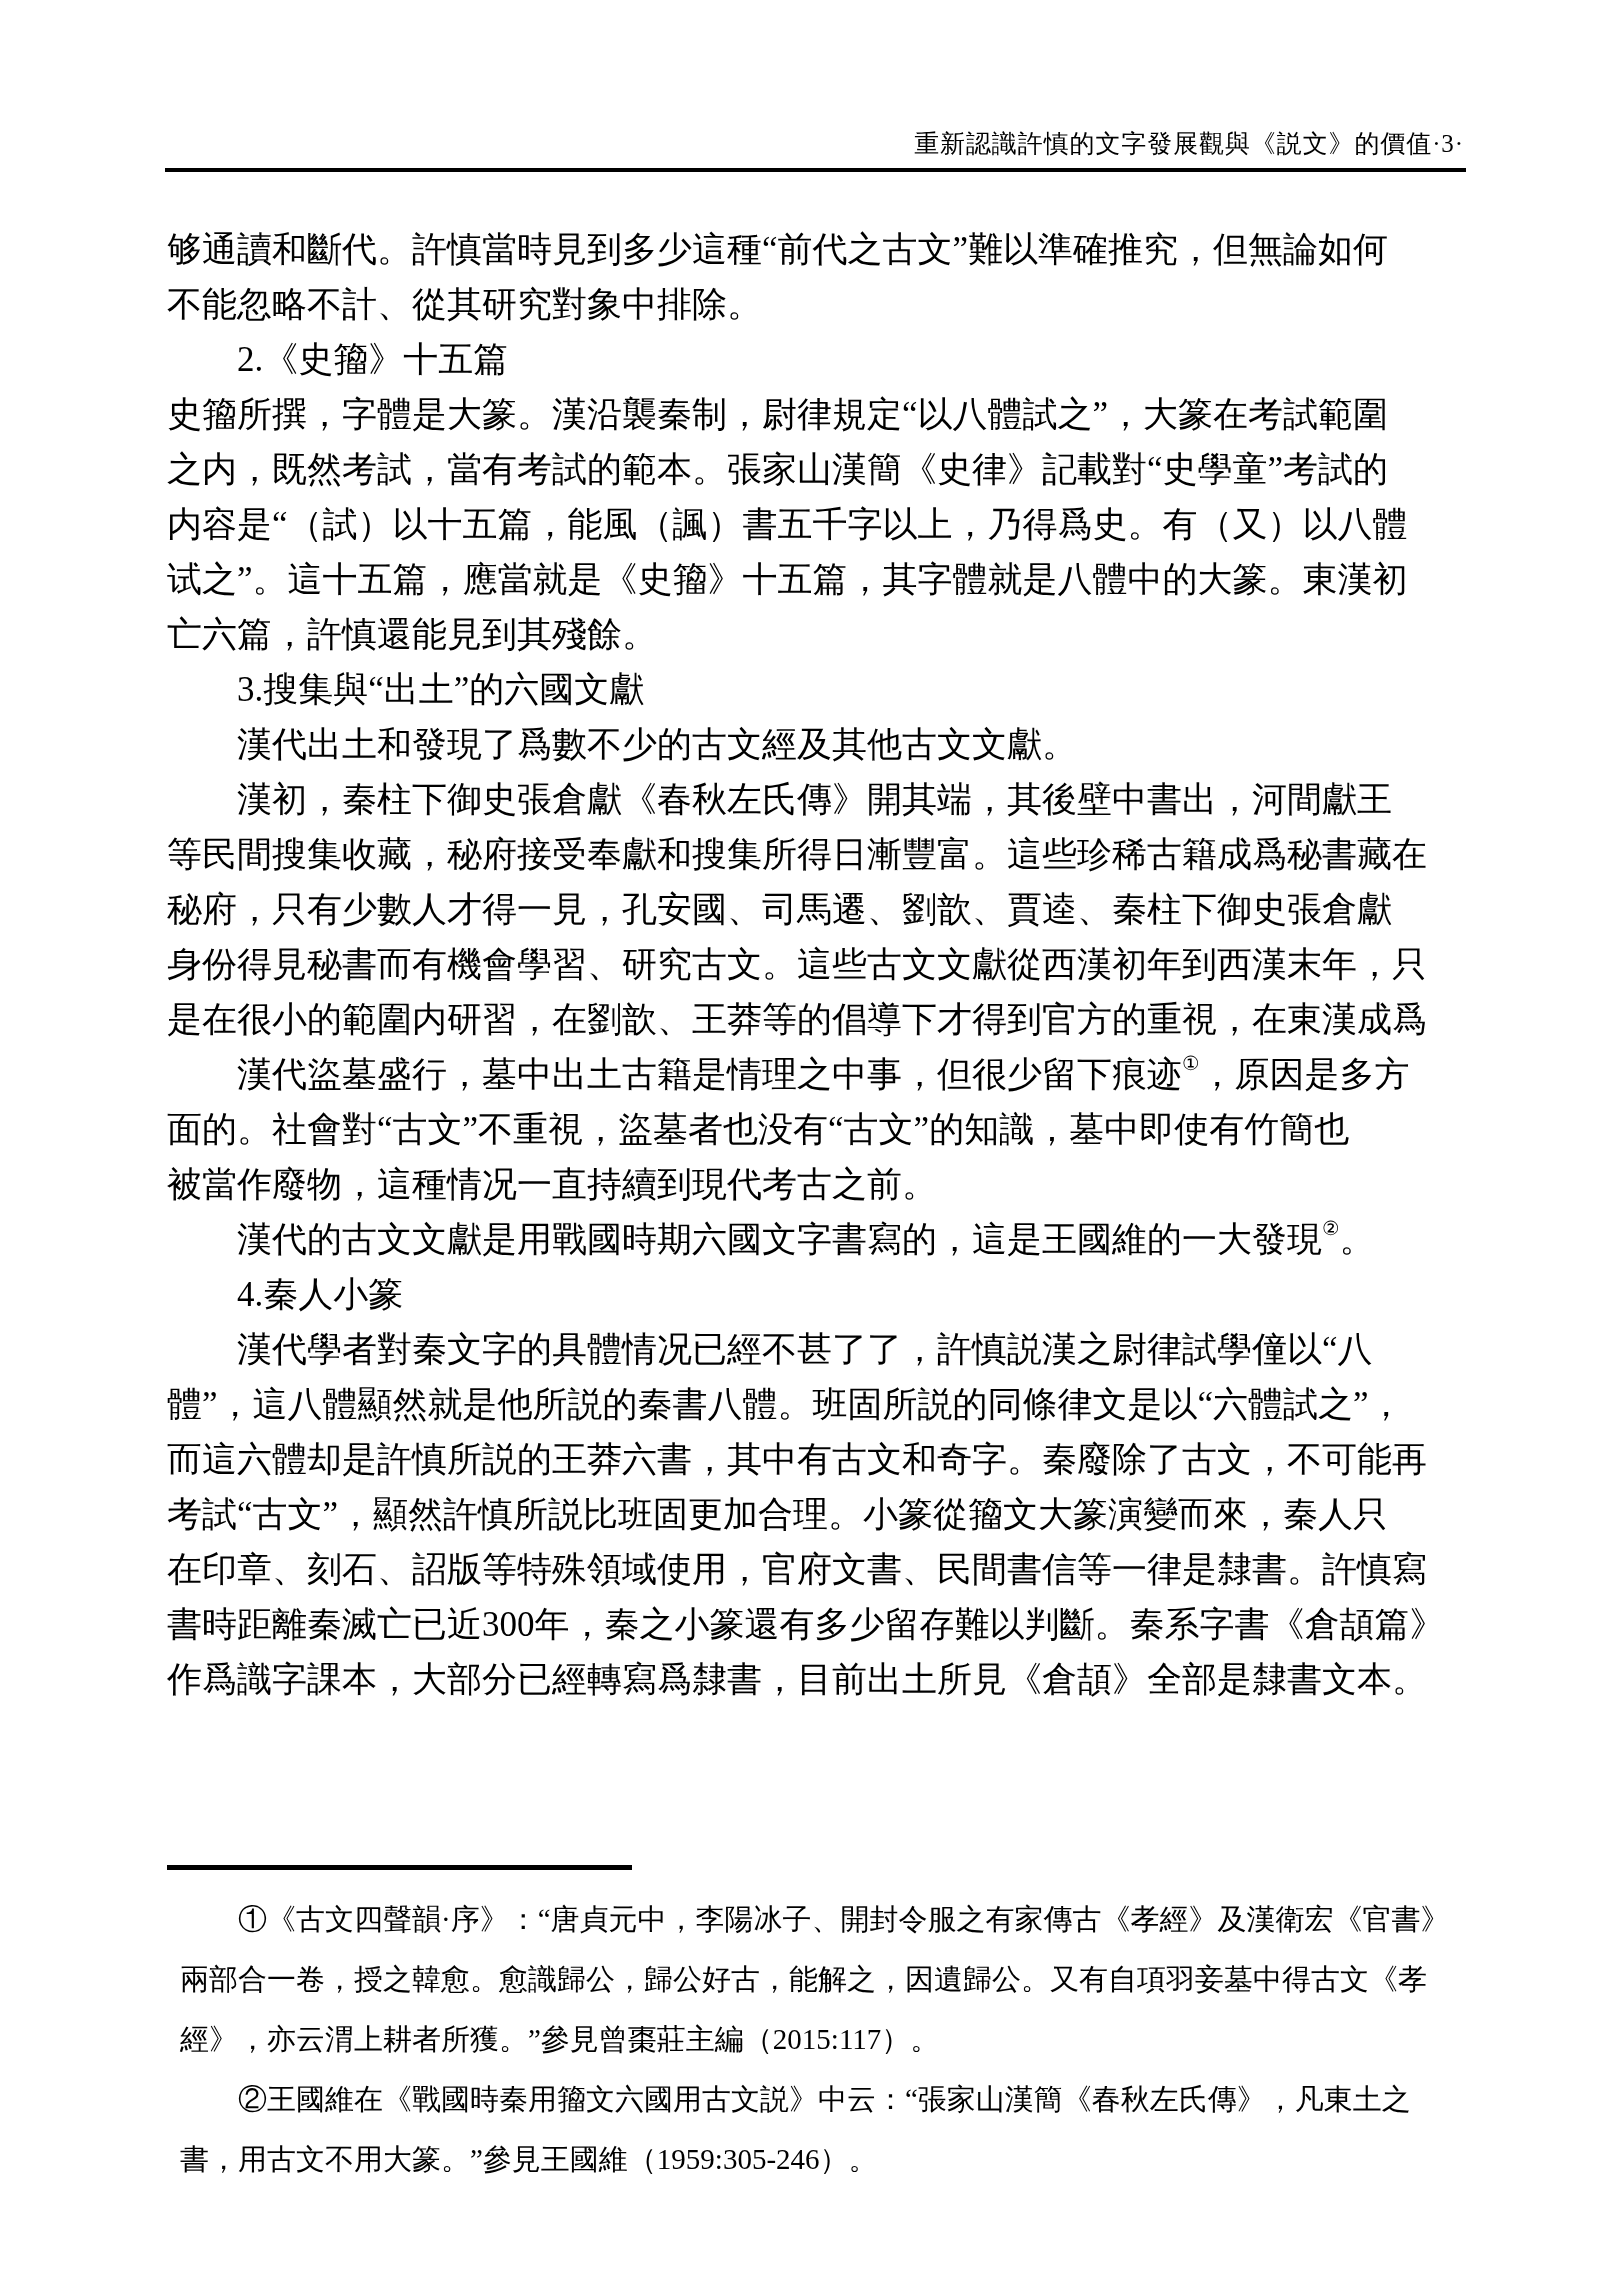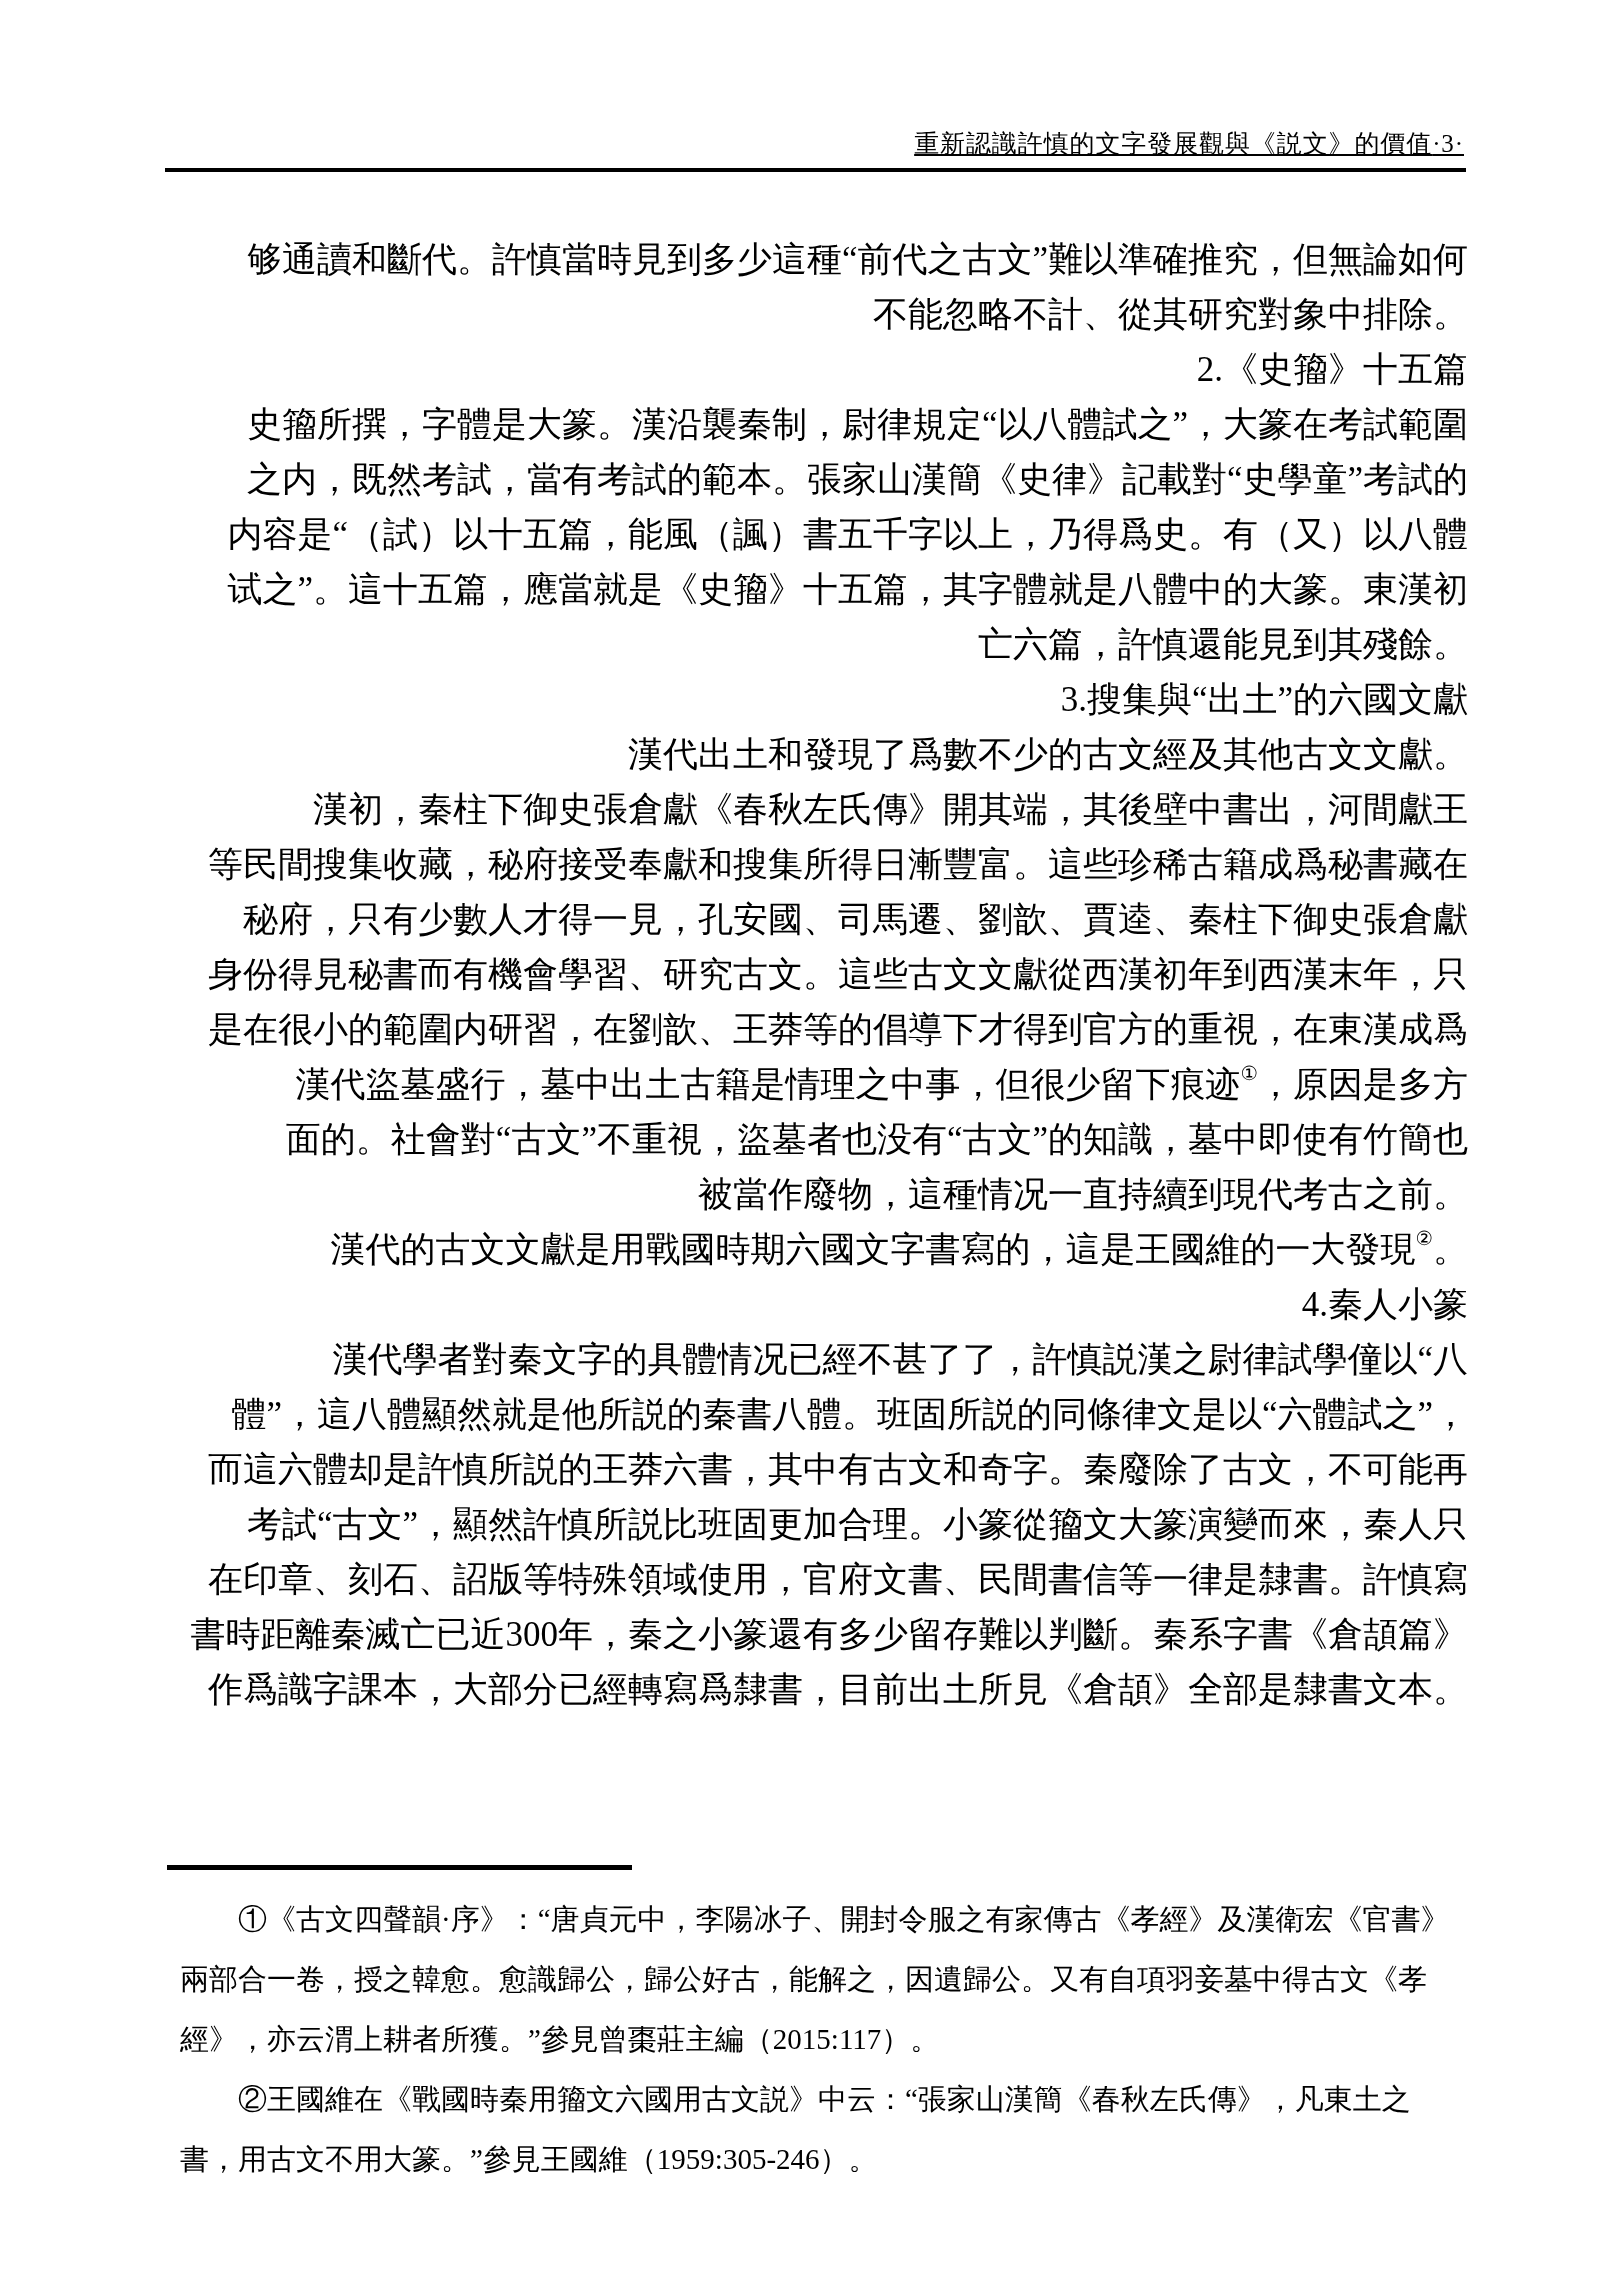--- a/index.html
+++ b/index.html
@@ -16,38 +16,36 @@
     position: absolute;
     left: 167px;
     top: 122px;
     width: 1297px;
     height: 43px;
     line-height: 43px;
     font-size: 25px;
     text-align: right;
     letter-spacing: 0.9px;
     white-space: nowrap;
-    text-decoration: underline;
   }
   .head-rule {
     position: absolute;
     left: 165px;
     top: 168px;
     width: 1301px;
     height: 4.2px;
     background: #000000;
   }
   .body-text {
     position: absolute;
     left: 167px;
-    top: 232px;
+    top: 222px;
     width: 1301px;
     font-size: 35px;
     line-height: 55px;
-    text-align: right;
   }
   .body-text .line {
     margin: 0;
     height: 55px;
     white-space: nowrap;
   }
   .fnref {
     font-size: 19.5px;
     vertical-align: 16px;
     line-height: 0;

